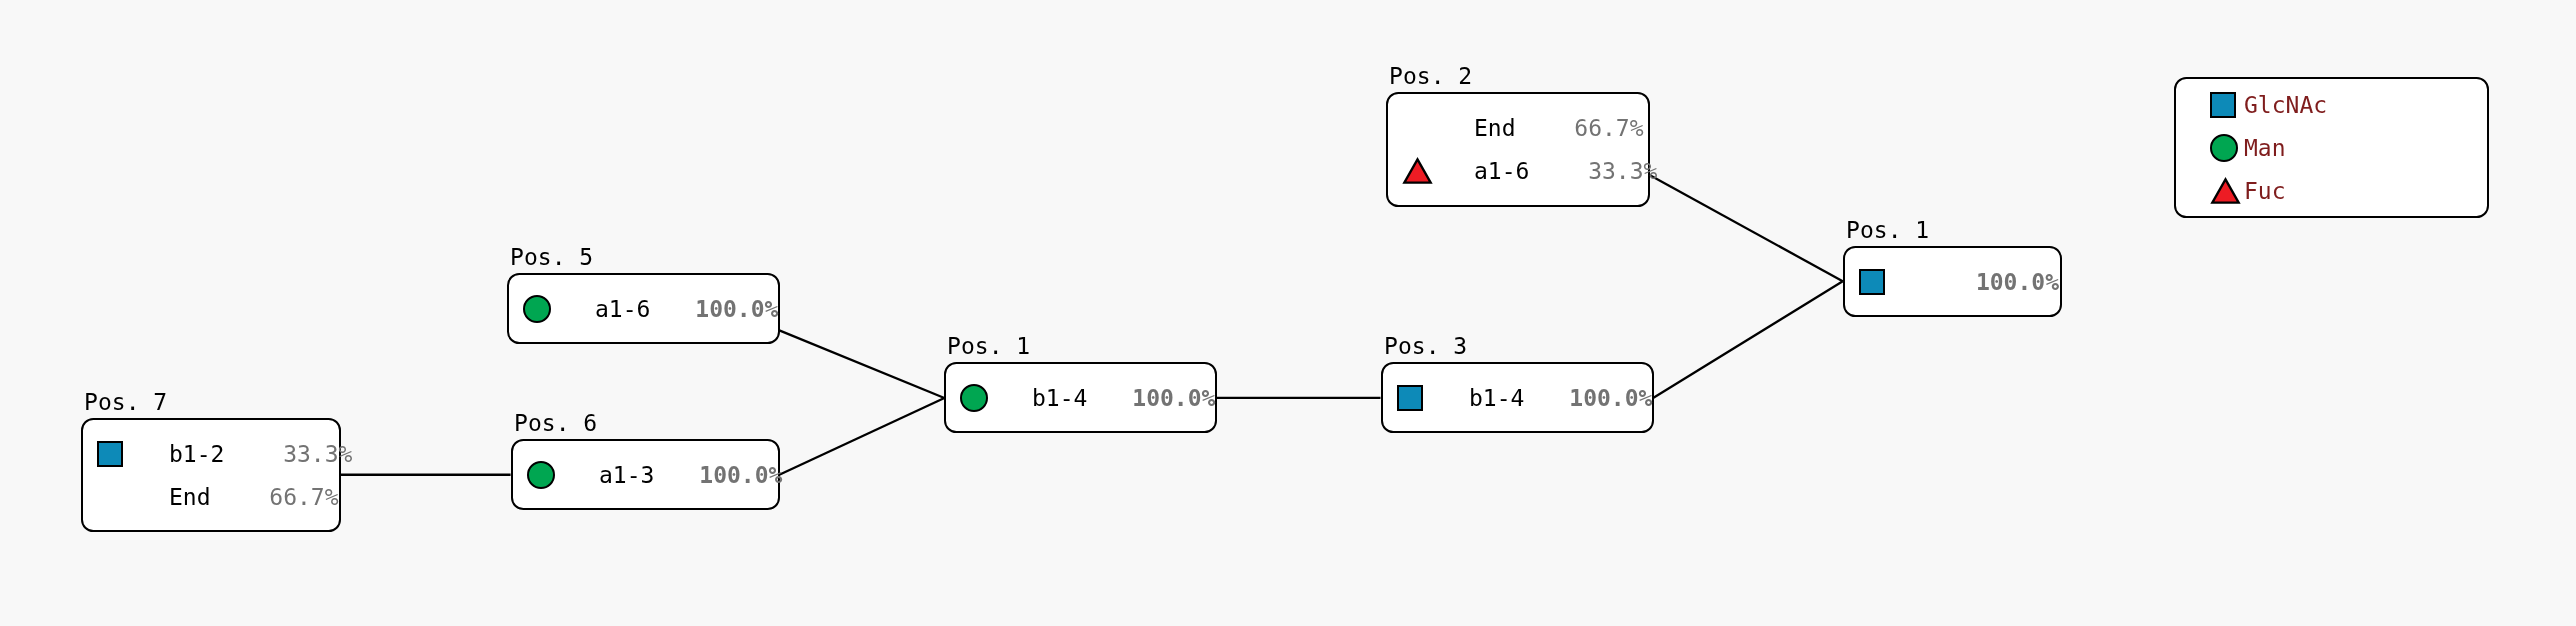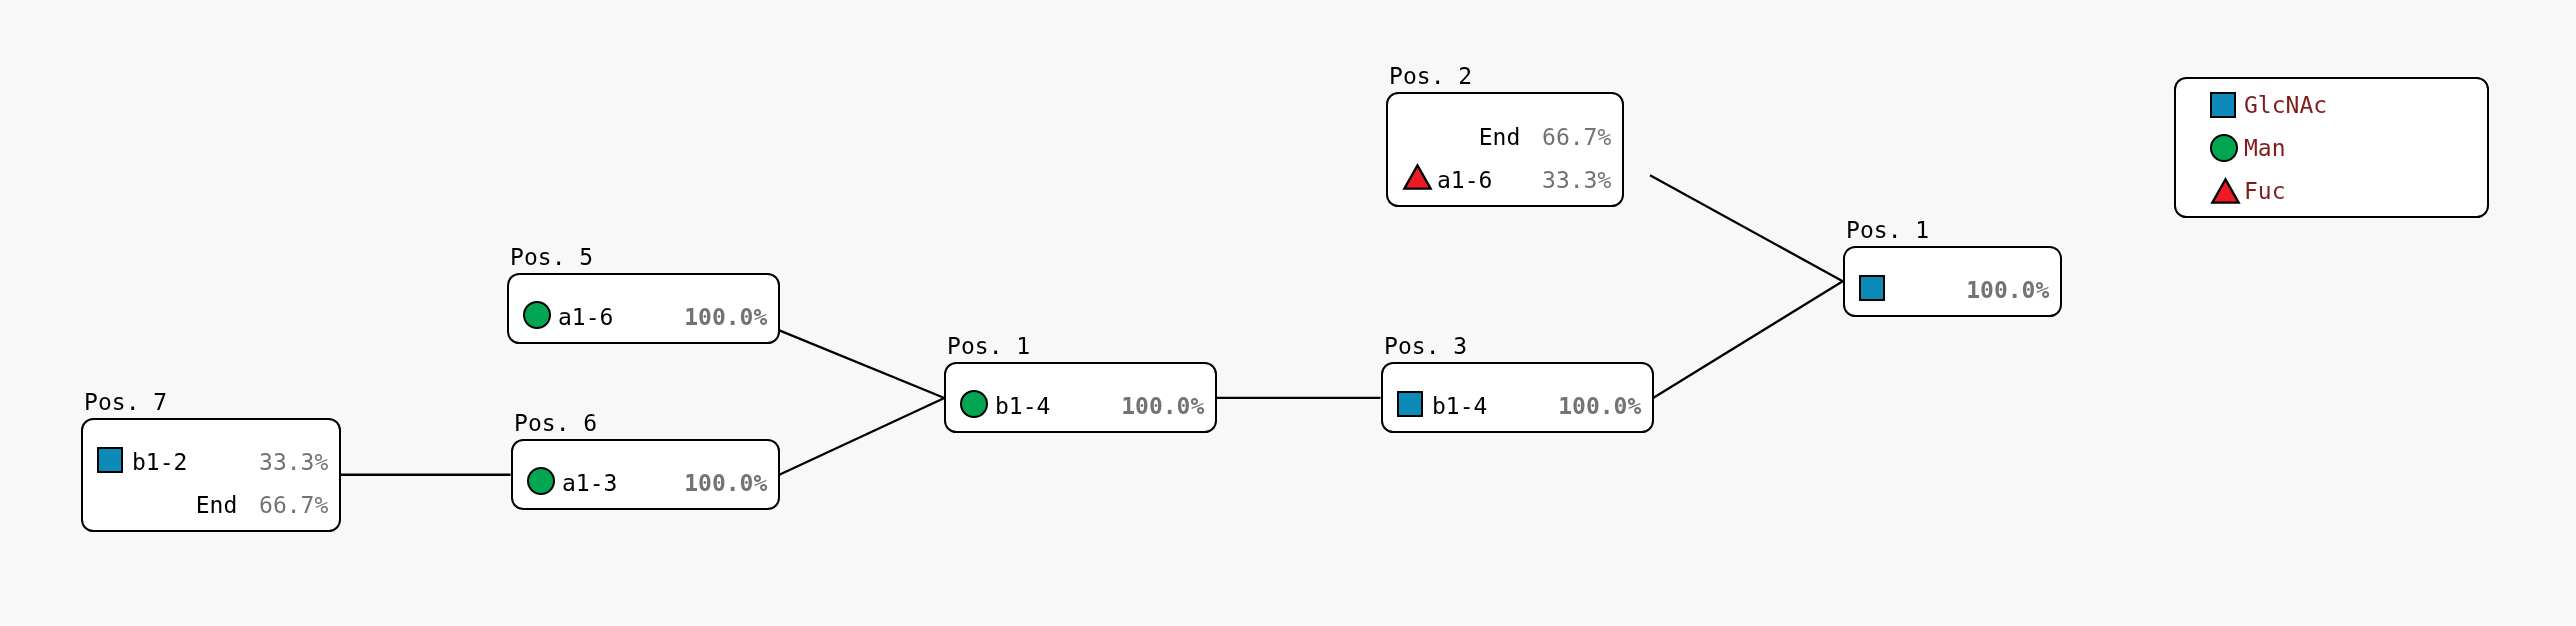--- a/index.html
+++ b/index.html
@@ -52,24 +52,25 @@
     box-sizing: border-box;
     background: #ffffff;
     border: 2.3px solid #000000;
     border-radius: 12.3px;
     display: flex;
     flex-direction: column;
     justify-content: center;
   }
   .node-row {
     display: flex;
-    align-items: flex-end;
+    align-items: center;
     height: 43px;
     padding: 0 10.7px 0 14px;
     box-sizing: border-box;
+    gap: 37px;
   }
   .row-icon {
     width: 35px;
     min-width: 35px;
     height: 31px;
     display: flex;
     align-items: center;
     justify-content: flex-start;
   }
   .row-link {
@@ -166,21 +167,21 @@
         <div class="node-box" style="background: rgb(255, 255, 255); border-color: rgb(0, 0, 0);">
           <div class="node-row">
             <div class="row-icon">
               <div class="shp-square" style="background: rgb(13, 138, 184);"></div>
             </div>
             <div class="row-link"></div>
             <div class="row-pct bold">100.0%</div>
           </div>
         </div>
       </div>
-      <div class="node" style="left: 1386px; top: 92px; width: 238px; height: 115px;">
+      <div class="node" style="left: 1386px; top: 92px; width: 264px; height: 115px;">
         <div class="node-label">Pos. 2</div>
         <div class="node-box" style="background: rgb(255, 255, 255); border-color: rgb(0, 0, 0);">
           <div class="node-row">
             <div class="row-icon">
               <div></div>
             </div>
             <div class="row-link rightalign">End</div>
             <div class="row-pct">66.7%</div>
           </div>
           <div class="node-row">

